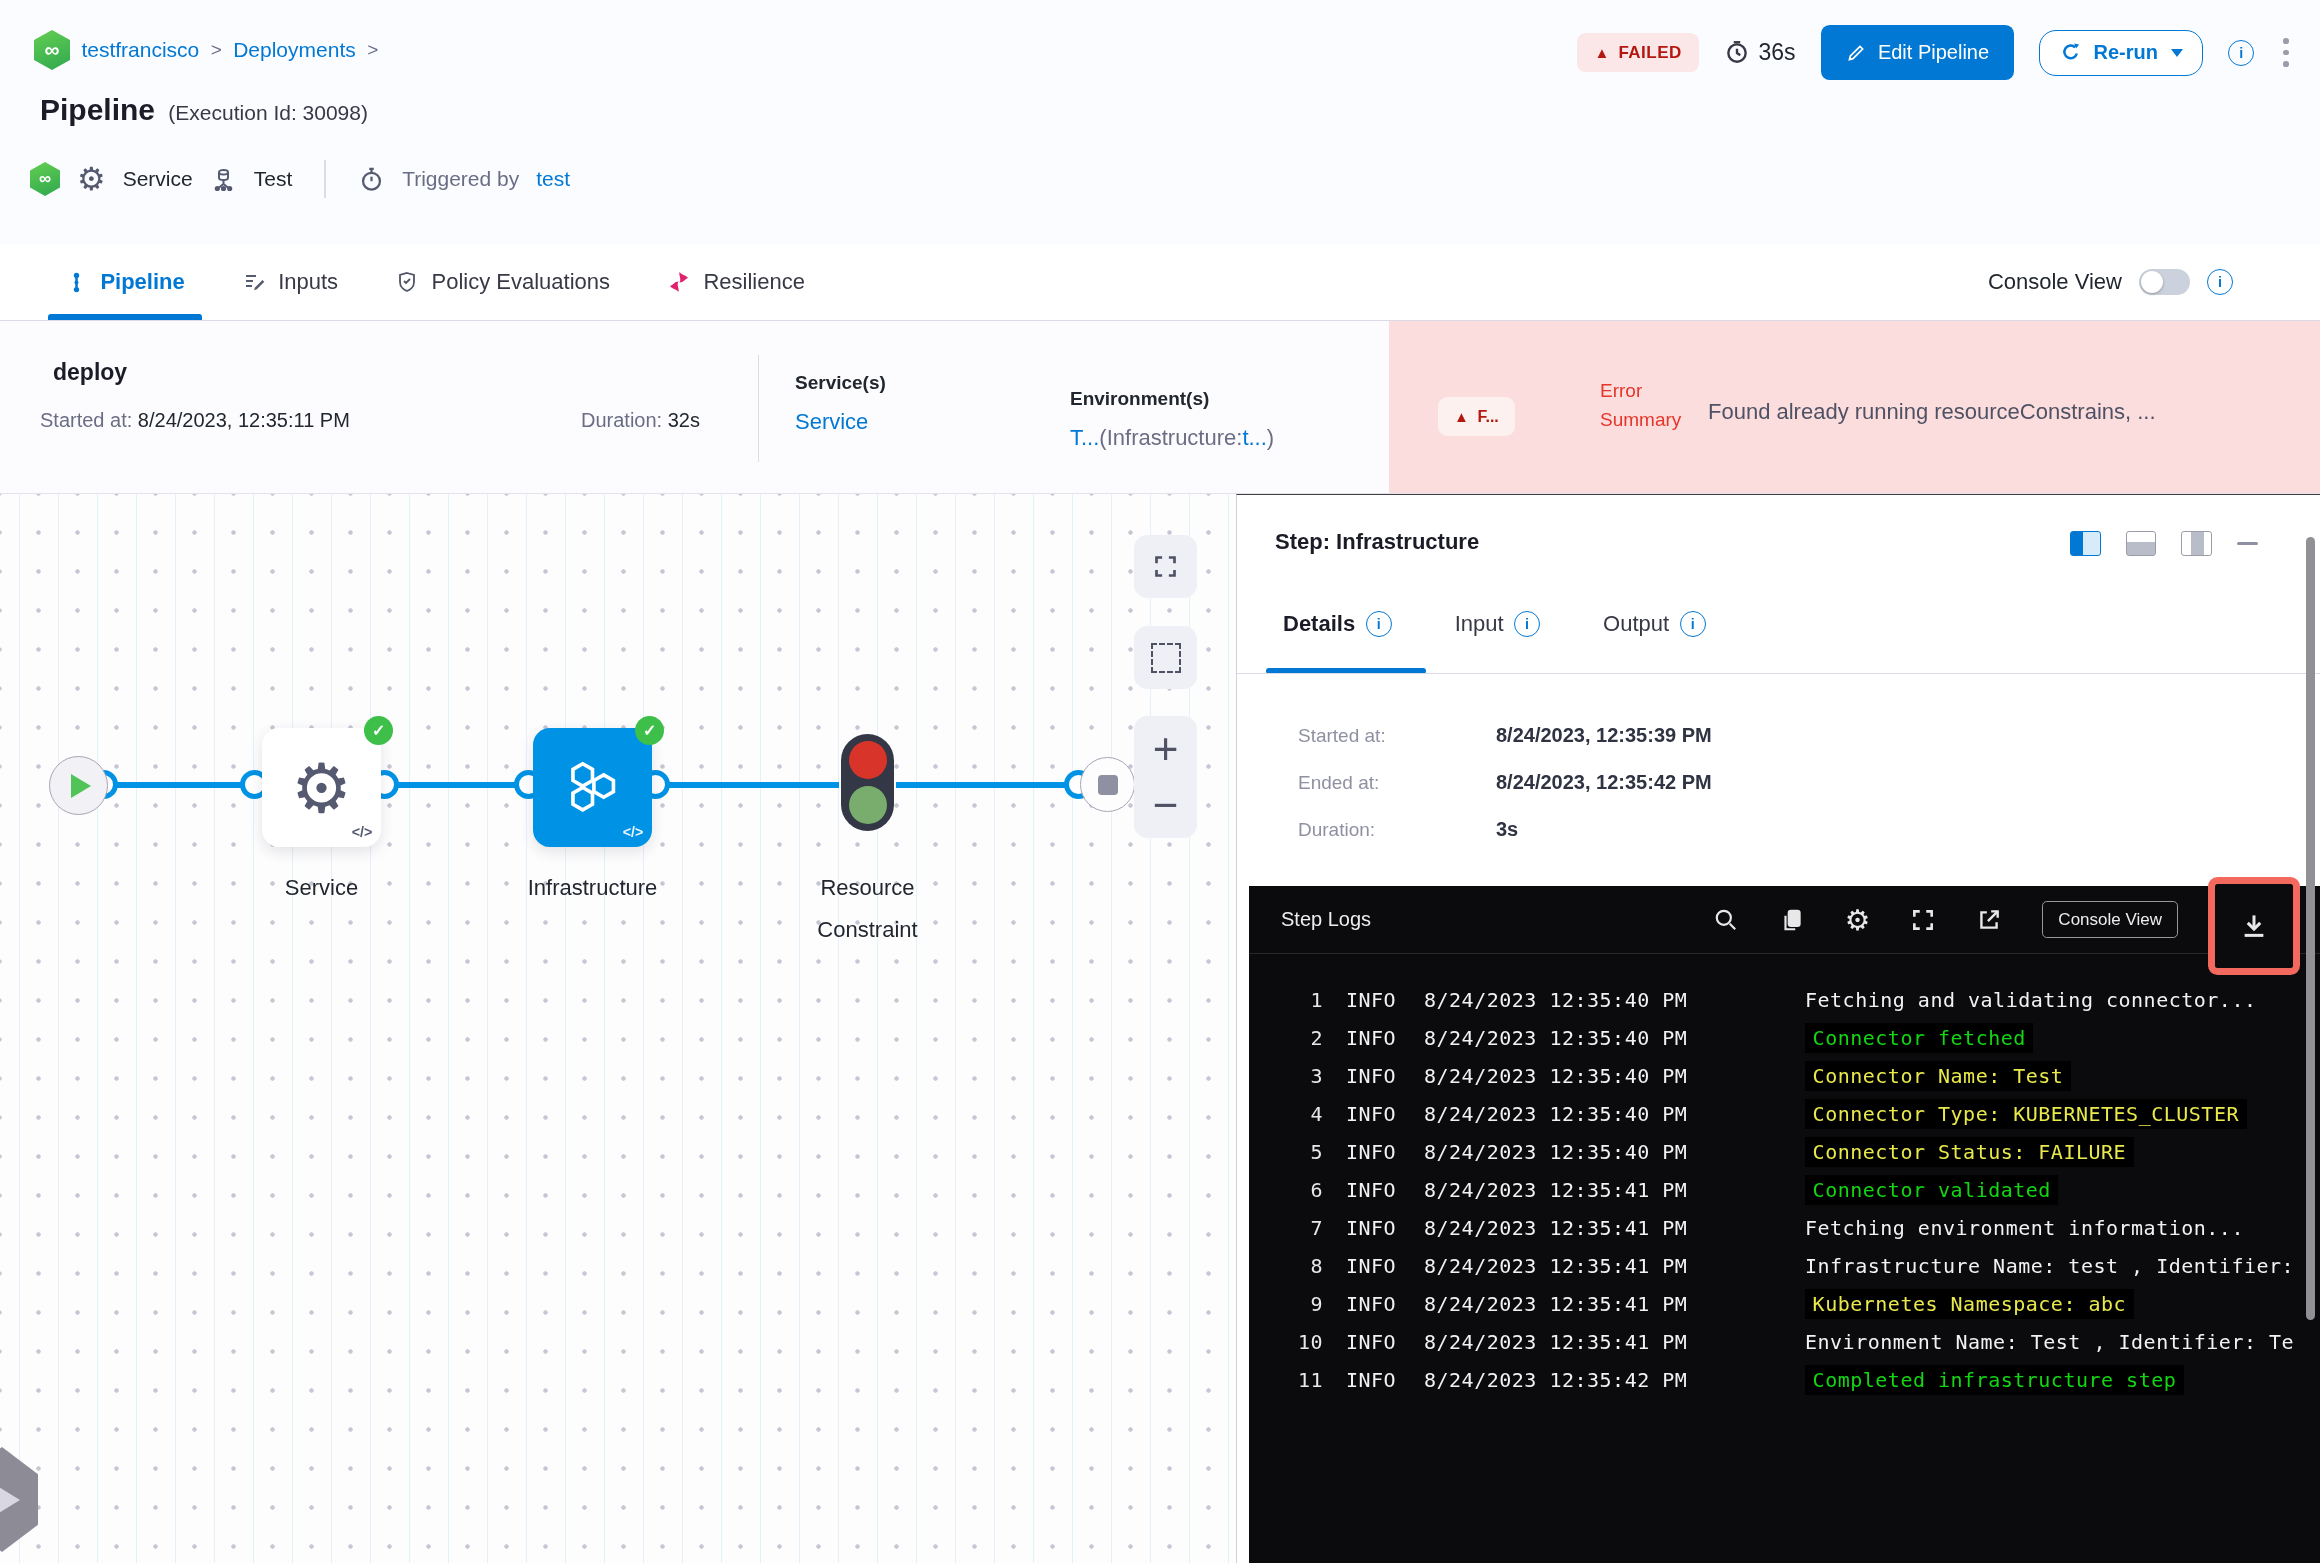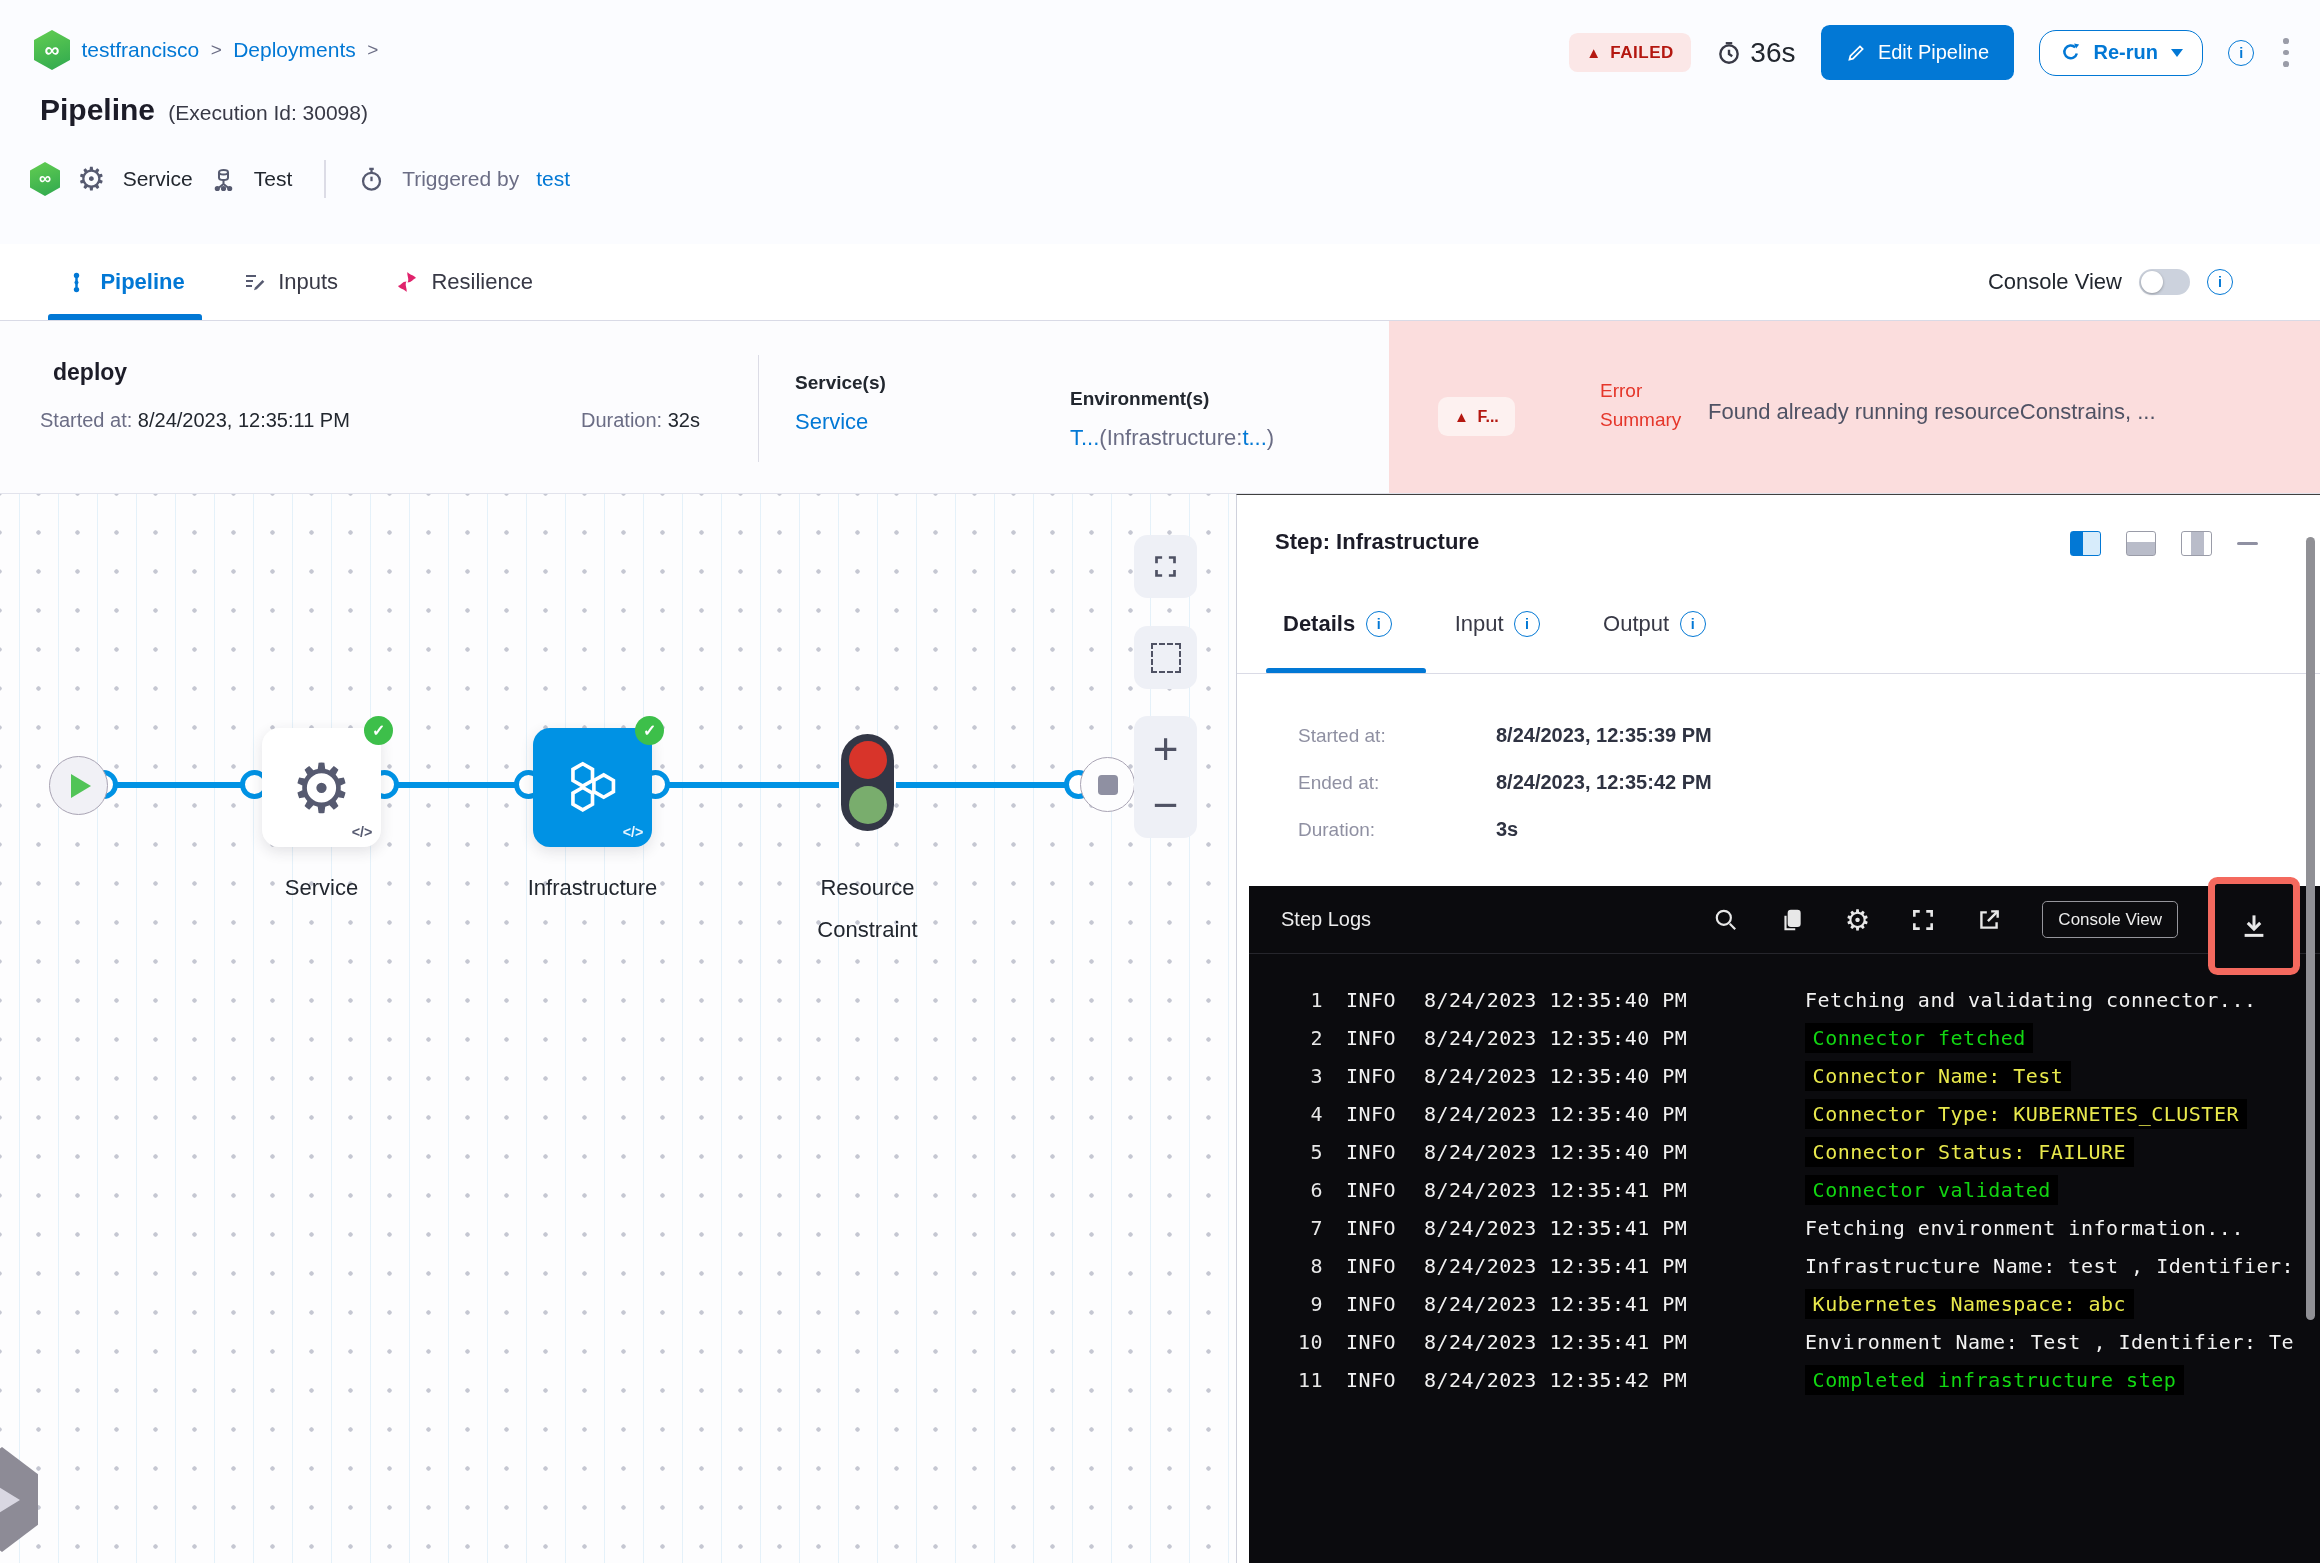--- a/index.html
+++ b/index.html
@@ -13,21 +13,21 @@
   .crumb-link{color:#0278d5;cursor:pointer;}
   .crumb-sep{color:#6b6d85;font-size:19px;}
   .module-icon{width:36px;height:40px;clip-path:polygon(50% 0,100% 25%,100% 75%,50% 100%,0 75%,0 25%);
      background:linear-gradient(160deg,#63ce51,#2fa84f);display:flex;align-items:center;justify-content:center;
      color:#fff;font-weight:bold;font-size:21px;}
   .module-icon.small{width:30px;height:34px;font-size:17px;}
   .top-actions{position:absolute;right:28.5px;top:25px;display:flex;align-items:center;gap:25px;}
   .failed-badge{display:flex;align-items:center;gap:8.6px;background:#fbe7e7;border-radius:8.6px;
      padding:9.5px 17px;color:#b41710;font-weight:bold;font-size:17px;letter-spacing:0.5px;}
   .warn-tri{color:#b41710;font-size:15px;line-height:1;}
-  .dur-badge{display:flex;align-items:center;gap:8.6px;font-size:28px;color:#22272f;}
+  .dur-badge{display:flex;gap:8.6px;font-size:23px;color:#22272f;}
   .btn-primary{display:flex;align-items:center;gap:11.4px;background:#0278d5;color:#fff;border:none;
      border-radius:8.6px;padding:16px 25px;font-size:20px;font-family:inherit;cursor:pointer;}
   .btn-outline{display:flex;align-items:center;gap:11.4px;background:#fff;color:#0278d5;
      border:1.9px solid #0278d5;border-radius:17px;padding:10.5px 19px;font-size:20px;font-weight:bold;
      font-family:inherit;cursor:pointer;}
   .caret-down{width:0;height:0;border-left:6.7px solid transparent;border-right:6.7px solid transparent;
      border-top:8.6px solid #0278d5;margin-left:1.9px;}
   .info-icon{width:24px;height:24px;border-radius:50%;border:1.9px solid #0278d5;color:#0278d5;
      display:inline-flex;align-items:center;justify-content:center;font-size:14.3px;font-weight:bold;flex:none;}
   .kebab{display:flex;flex-direction:column;gap:5.7px;padding:3.8px;cursor:pointer;}
@@ -249,20 +249,27 @@
       <span>Pipeline</span>
     </div>
     <div class="tab">
       <svg width="24" height="24" viewBox="0 0 24 24" fill="none" stroke="#565a70" stroke-width="2">
         <path d="M4 6h10M4 11h7M4 16h6"></path>
         <path d="M13 17.5l7.5-7.5 1.8 1.8-7.5 7.5-2.8 1z" fill="#565a70" stroke="none"></path>
       </svg>
       <span>Inputs</span>
     </div>
     <div class="tab">
+      <svg width="24" height="24" viewBox="0 0 24 24" fill="none" stroke="#4f5264" stroke-width="1.8">
+        <path d="M12 3l7 2v7c0 5-4 8-7 9-3-1-7-4-7-9V5z"></path>
+          <path d="M9 11l2 2 4-4"></path>
+      </svg>
+      <span>Policy Evaluations</span>
+    </div>
+    <div class="tab">
       <svg width="24" height="24" viewBox="0 0 24 24" fill="#e0236c">
         <path d="M12.5 2c2 3 6.5 3 8.5 6-3.2 1-4.2 4.5-8.5 4.5 2.2-3.2-1-7.5 0-10.5z"></path>
         <path d="M11.5 22c-2-3-6.5-3-8.5-6 3.2-1 4.2-4.5 8.5-4.5-2.2 3.2 1 7.5 0 10.5z"></path>
       </svg>
       <span>Resilience</span>
     </div>
     <div class="console-toggle">
       <span style="font-size:22px;color:#22272f">Console View</span>
       <span class="toggle">
           <span class="knob"></span>

